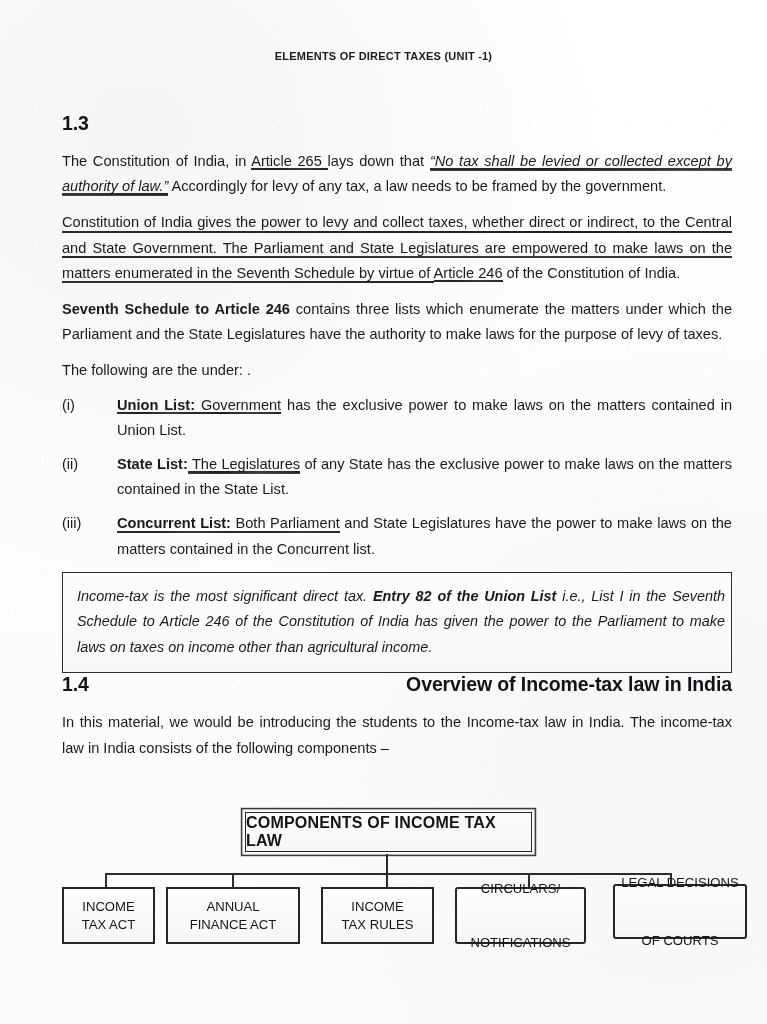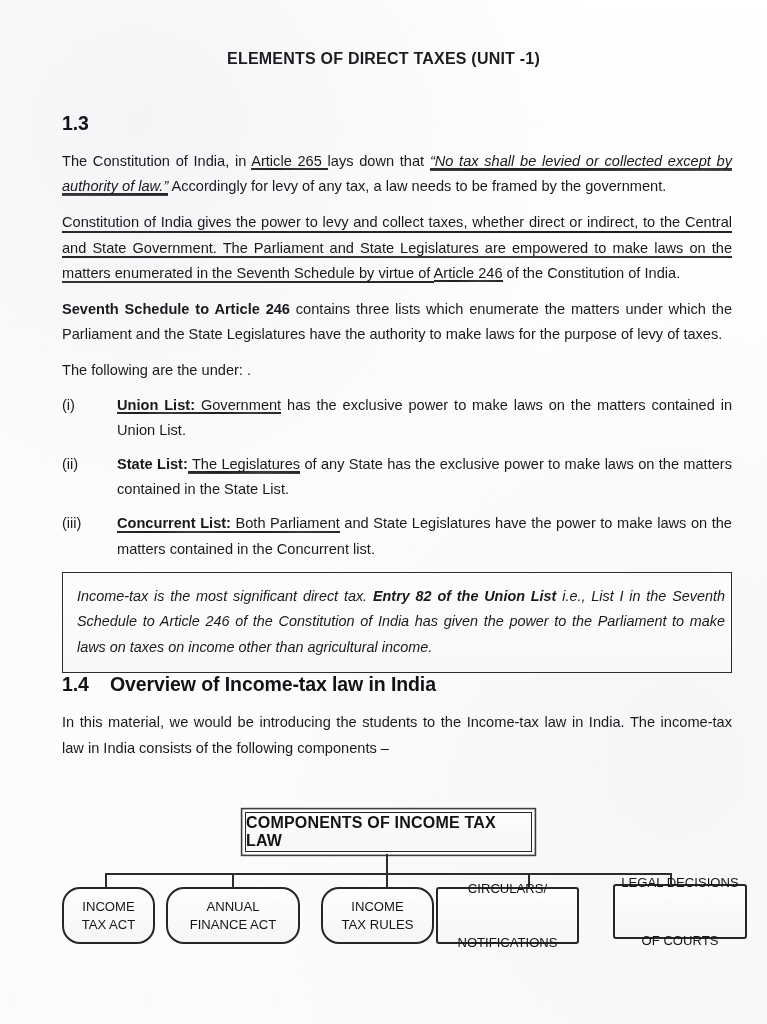--- a/index.html
+++ b/index.html
@@ -28,21 +28,21 @@
     padding: 0;
   }
 
   
   .doc-header {
     position: absolute;
     top: 50px;
     left: 0;
     width: 767px;
     text-align: center;
-    font-size: 16px;
+    font-size: 11px;
     font-weight: bold;
     letter-spacing: 0.22px;
     color: #1a1c1f;
   }
 
   
   .content {
     position: absolute;
     left: 62px;
     top: 112px;
@@ -50,20 +50,21 @@
   }
 
   h2.section-heading {
     font-size: 19.5px;
     font-weight: bold;
     margin: 0 0 14px 0;
     letter-spacing: -0.1px;
     color: #111316;
     display: flex;
     align-items: baseline;
+    justify-content: space-between;
   }
   h2.section-heading .num {
     display: inline-block;
     width: 48px;
     flex: 0 0 48px;
   }
 
   p.body {
     font-size: 14.6px;
     line-height: 25.2px;
@@ -173,21 +174,21 @@
     left: 0;
     top: 75px;
     width: 670px;
     height: 62px;
   }
   .leaf {
     position: absolute;
     top: 0;
     height: 57px;
     border: 2.1px solid #24262a;
-    border-radius: 18px;
+    border-radius: 0;
     background: linear-gradient(180deg,#fdfdfd 0%, #f6f6f5 100%);
     display: flex;
     flex-direction: column;
     align-items: center;
     justify-content: center;
     font-size: 13.1px;
     line-height: 17.5px;
     color: #131518;
     text-align: center;
     padding: 0 5px;
@@ -289,21 +290,21 @@
       <div class="leaf" style="left:104px; width:134px;">
         <span>ANNUAL</span>
         <span>FINANCE ACT</span>
       </div>
 
       <div class="leaf" style="left:259px; width:113px;">
         <span>INCOME</span>
         <span>TAX RULES</span>
       </div>
 
-      <div class="leaf square" style="left:374px; width:143px;gap:36px;">
+      <div class="leaf square" style="left:393px; width:131px;gap:36px;">
         <span>CIRCULARS/</span>
         <span>NOTIFICATIONS</span>
       </div>
 
       <div class="leaf square" style="left:551px; width:134px; top:-3px; height:55px;gap:40px;">
         <span>LEGAL DECISIONS</span>
         <span>OF COURTS</span>
       </div>
 
     </div>

